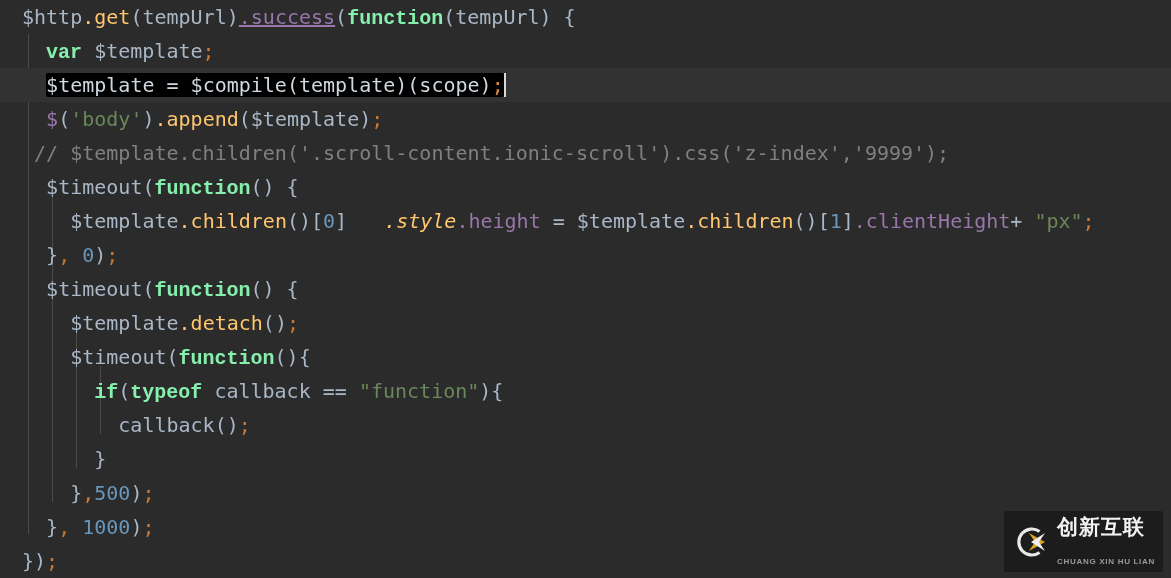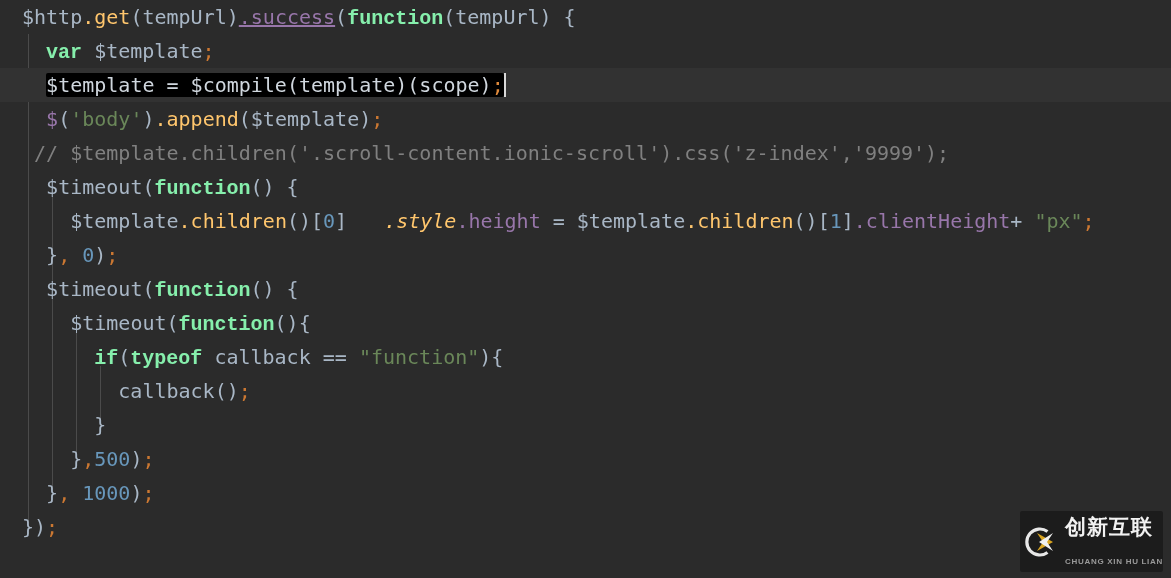--- a/index.html
+++ b/index.html
@@ -78,21 +78,21 @@
   .t-prop    { color: #9876aa; }
 
   
   .watermark {
     position: absolute;
     right: 8px;
     bottom: 6px;
     display: flex;
     align-items: center;
     gap: 7px;
-    padding: 6px 0;
+    padding: 6px 8px;
     background: rgba(26,26,26,0.82);
     border-radius: 2px;
     z-index: 20;
   }
   .wm-logo {
     width: 38px;
     height: 38px;
     position: relative;
     flex: 0 0 auto;
   }
@@ -141,20 +141,21 @@
     <div class="line"> <span class="t-comment">// $template.children('.scroll-content.ionic-scroll').css('z-index','9999');</span></div>
 
     <div class="line">  <span class="t-default">$timeout</span><span class="t-paren">(</span><span class="t-kw">function</span><span class="t-paren">() {</span></div>
 
     <div class="line">    <span class="t-default">$template</span><span class="t-method">.children</span><span class="t-paren">()[</span><span class="t-num">0</span><span class="t-paren">]</span><span class="t-ital">.style</span><span class="t-prop">.height</span> <span class="t-default">=</span> <span class="t-default">$template</span><span class="t-method">.children</span><span class="t-paren">()[</span><span class="t-num">1</span><span class="t-paren">]</span><span class="t-prop">.clientHeight</span><span class="t-default">+</span> <span class="t-str">"px"</span><span class="t-punc">;</span></div>
 
     <div class="line">  <span class="t-paren">}</span><span class="t-punc">,</span> <span class="t-num">0</span><span class="t-paren">)</span><span class="t-punc">;</span></div>
 
     <div class="line">  <span class="t-default">$timeout</span><span class="t-paren">(</span><span class="t-kw">function</span><span class="t-paren">() {</span></div>
 
+    <div class="line">    <span class="t-default">$template</span><span class="t-method">.detach</span><span class="t-paren">()</span><span class="t-punc">;</span></div>
 
     <div class="line">    <span class="t-default">$timeout</span><span class="t-paren">(</span><span class="t-kw">function</span><span class="t-paren">(){</span></div>
 
     <div class="line">      <span class="t-kw">if</span><span class="t-paren">(</span><span class="t-kw">typeof</span> <span class="t-default">callback</span> <span class="t-default">==</span> <span class="t-str">"function"</span><span class="t-paren">){</span></div>
 
     <div class="line">        <span class="t-default">callback</span><span class="t-paren">()</span><span class="t-punc">;</span></div>
 
     <div class="line">      <span class="t-paren">}</span></div>
 
     <div class="line">    <span class="t-paren">}</span><span class="t-punc">,</span><span class="t-num">500</span><span class="t-paren">)</span><span class="t-punc">;</span></div>

